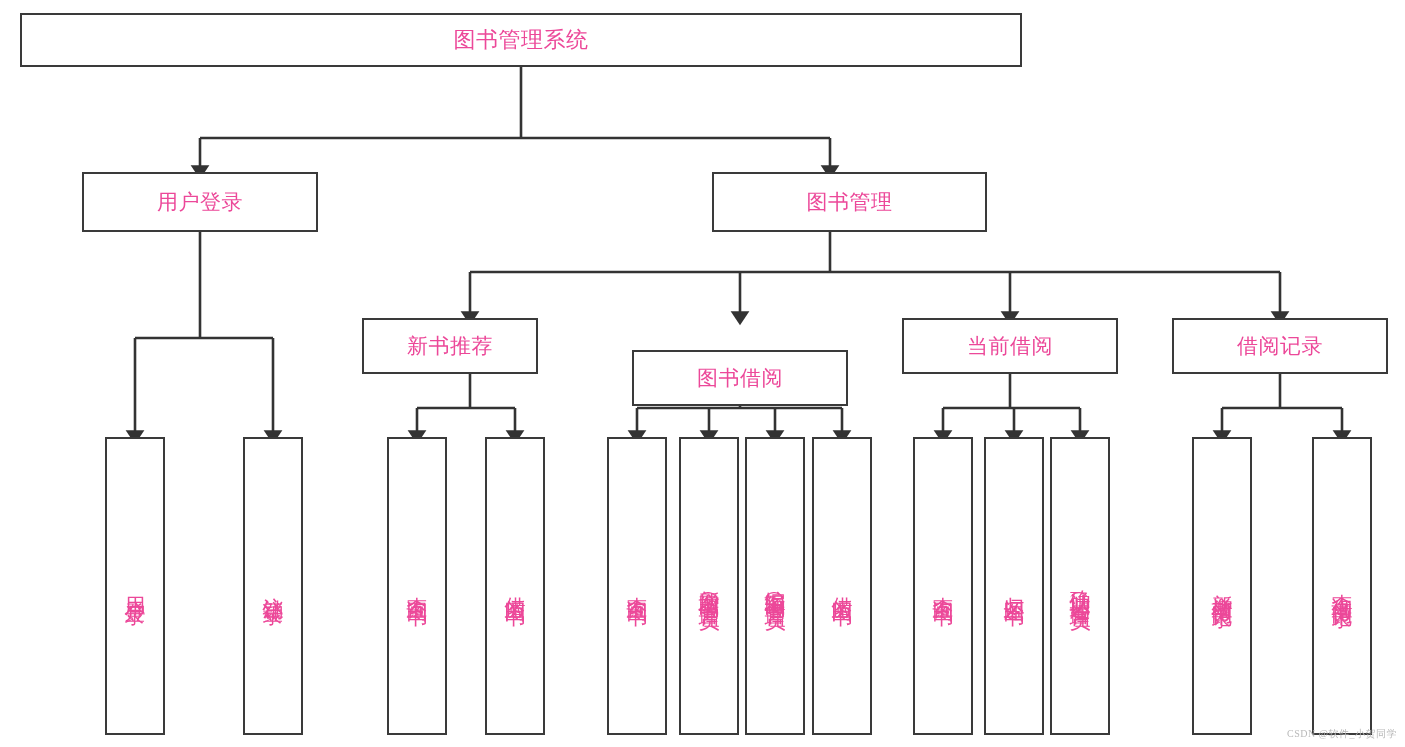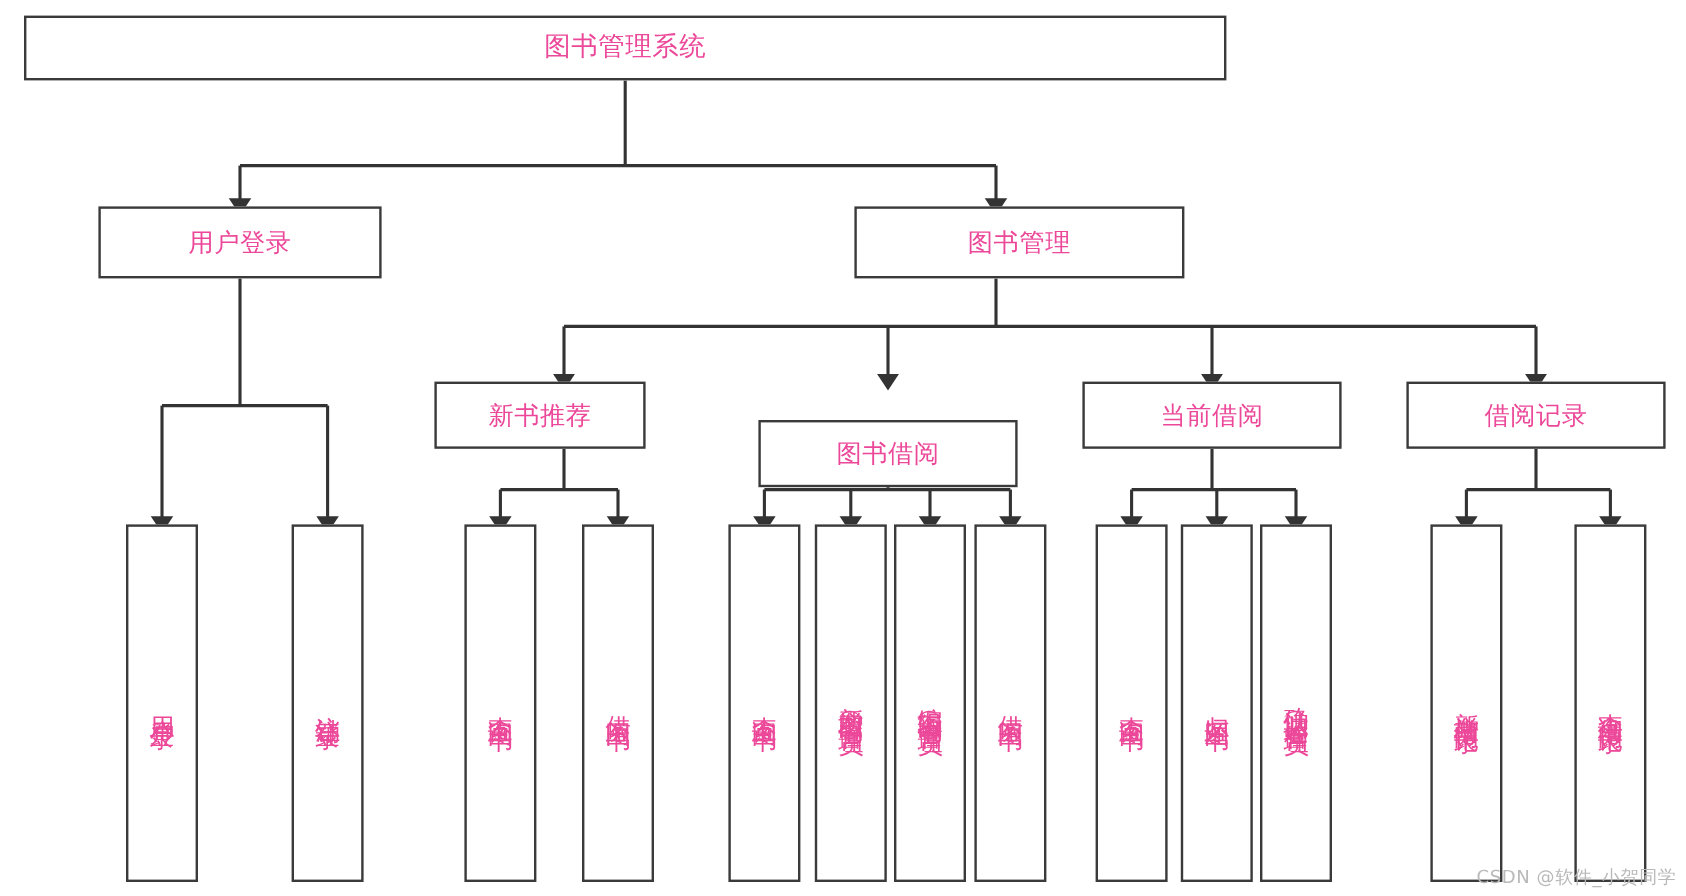--- a/index.html
+++ b/index.html
@@ -61,25 +61,26 @@
     text-orientation: upright;
     font-size: 21px;
     line-height: 1.05;
     letter-spacing: 3px;
     max-height: 100%;
   }
   #watermark {
     position: absolute;
     right: 8px;
     bottom: 6px;
-    font-size: 15px;
+    font-size: 10px;
     color: #b9b9b9;
     letter-spacing: 0.5px;
     user-select: none;
     white-space: nowrap;
+    font-family: Liberation Serif, serif;
   }
 </style>
 </head>
 <body>
 
 <div id="diagram-root">
 
   <svg id="edge-layer" viewBox="0 0 1405 747" width="1405" height="747" xmlns="http://www.w3.org/2000/svg">
     <defs>
       <marker id="arrowhead" markerWidth="9" markerHeight="9" refX="2.2" refY="4" orient="auto" markerUnits="strokeWidth">

